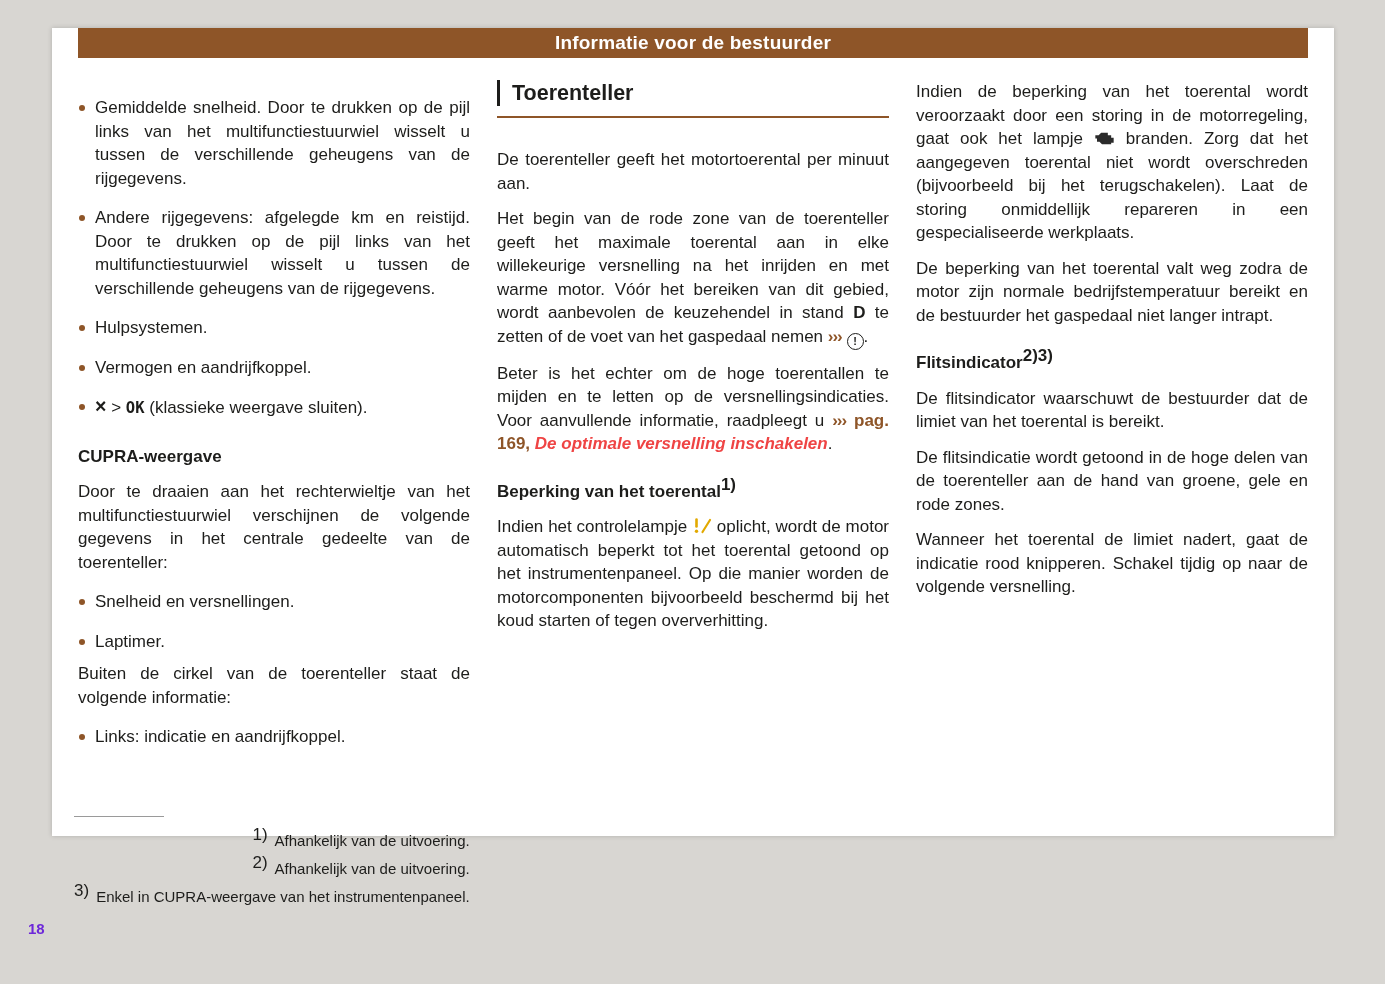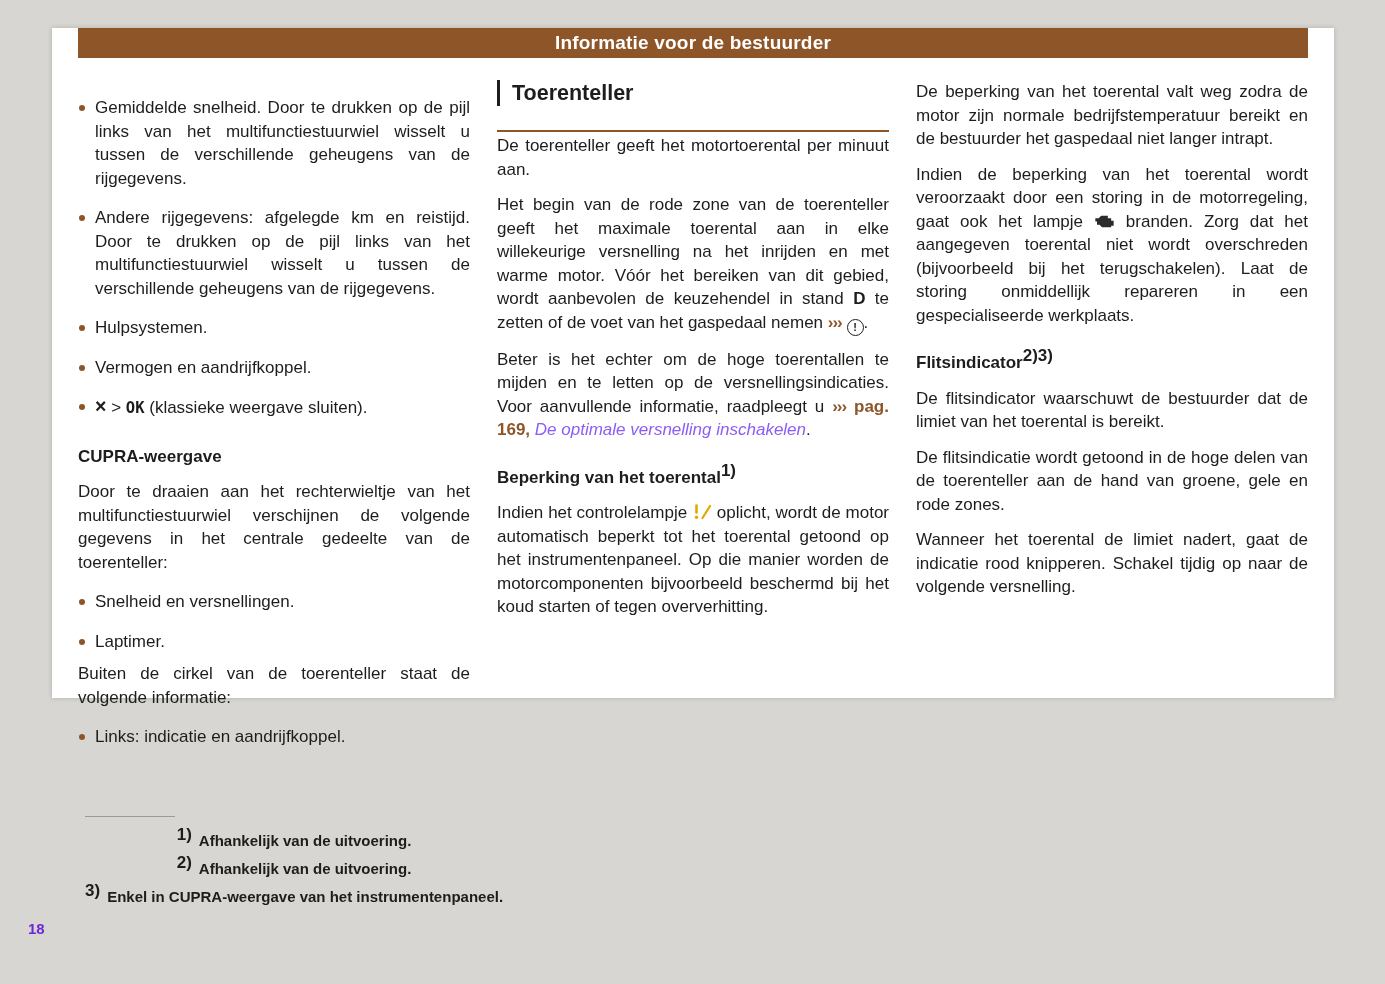--- a/index.html
+++ b/index.html
@@ -6,62 +6,62 @@
   html, body { width:1385px; height:984px; }
   body {
     background:#d8d6d2;
     font-family:"Liberation Sans","DejaVu Sans",sans-serif;
     color:#1d1d1b;
     position:relative;
     overflow:hidden;
   }
   .page {
     position:absolute; left:52px; top:28px;
-    width:1282px; height:670px;
+    width:1282px; height:808px;
     background:#ffffff;
     box-shadow:0 0 5px rgba(0,0,0,.18);
   }
   .header-bar {
     margin:0 26px;
     height:30px; line-height:30px;
     background:#8E5528; color:#ffffff;
     font-size:19px; font-weight:bold; text-align:center;
     letter-spacing:.2px;
   }
   .content { display:flex; gap:27px; padding:22px 26px 0; }
   .col { flex:1; min-width:0; font-size:17px; line-height:23.5px; text-align:justify; hyphens:auto; }
   p { margin:0 0 12px; }
   ul { list-style:none; margin:0 0 4px; }
   li { position:relative; padding-left:17px; margin:16px 0 9px; }
   li::before {
     content:""; position:absolute; left:1px; top:9px;
     width:6px; height:6px; border-radius:50%; background:#8E5528;
   }
   .h-small { font-weight:bold; font-size:17px; margin:24px 0 12px; text-align:left; }
-  .title-wrap { border-bottom:2px solid #8E5528; padding-bottom:24px; margin-bottom:2px; }
+  .title-wrap { border-bottom:2px solid #8E5528; padding-bottom:10px; margin-bottom:30px; }
   .title {
     font-size:21.5px; font-weight:bold; line-height:26px;
     border-left:3px solid #1d1d1b; padding-left:12px; text-align:left;
   }
   .chevrons { color:#8E5528; font-weight:bold; letter-spacing:-1px; }
   .ref { color:#8E5528; font-weight:bold; }
-  .ref-title { color:#8b5cf6; font-weight:normal; font-style:italic; }
+  .ref-title { color:#ef4444; font-weight:bold; font-style:italic; }
   .bold { font-weight:bold; }
   .mono { font-family:"DejaVu Sans Mono",monospace; font-weight:bold; font-size:15.5px; }
   .x-mark { font-size:1.15em; font-weight:bold; }
   .caution-circle {
     display:inline-flex; width:17px; height:17px;
     border:1.6px solid #1d1d1b; border-radius:50%;
     align-items:center; justify-content:center;
     font-size:11px; font-weight:bold; line-height:1;
     vertical-align:-3px;
   }
   .icon-svg { vertical-align:-2px; }
   sup { font-size:17px; vertical-align:super; line-height:0; }
-  .footnotes { position:absolute; left:33px; top:788px; font-size:15px; line-height:20px; text-align:center;font-weight:bold; }
+  .footnotes { position:absolute; left:22px; top:788px; font-size:15px; line-height:20px; text-align:right; }
   .fn-rule { width:90px; border-top:1px solid #9a9a9a; margin-bottom:14px; }
   .fn { margin-bottom:8px; }
   .fn sup { margin-right:7px; }
   .page-num { position:absolute; left:28px; top:920px; font-weight:bold; font-size:15px; color:#6d28d9; }
 </style>
 </head>
 <body>
 
 <div class="page">
 
@@ -111,25 +111,25 @@
       <div class="h-small"><span>Beperking van het toerental</span><sup>1)</sup></div>
 
       <p><span>Indien het controlelampje </span><span><svg class="icon-svg" width="20" height="16" viewBox="0 0 20 16">
               <line x1="4.5" y1="1.5" x2="4.5" y2="8.5" stroke="#E2A900" stroke-width="2.6" stroke-linecap="round"></line>
               <circle cx="4.5" cy="13.3" r="1.7" fill="#E2A900"></circle>
               <line x1="10.5" y1="14" x2="18" y2="2" stroke="#E2A900" stroke-width="2.2" stroke-linecap="round"></line>
             </svg></span><span> oplicht, wordt de motor automatisch beperkt tot het toerental getoond op het instrumentenpaneel. Op die manier worden de motorcomponenten bijvoorbeeld beschermd bij het koud starten of tegen oververhitting.</span></p>
     </div>
 
     <div class="col">
-      <p>De beperking van het toerental valt weg zodra de motor zijn normale bedrijfstemperatuur bereikt en de bestuurder het gaspedaal niet langer intrapt.</p>
-
       <p><span>Indien de beperking van het toerental wordt veroorzaakt door een storing in de motorregeling, gaat ook het lampje </span><span><svg class="icon-svg" width="21" height="15" viewBox="0 0 24 18">
               <path d="M8 2 L16 2 L16 5 L20 5 L20 8 L23 8 L23 14 L20 14 L20 16 L9 16 L6 13 L3 13 L3 9 L1 9 L1 5 L5 5 L8 2 Z" fill="#2b2b2b"></path>
             </svg></span><span> branden. Zorg dat het aangegeven toerental niet wordt overschreden (bijvoorbeeld bij het terugschakelen). Laat de storing onmiddellijk repareren in een gespecialiseerde werkplaats.</span></p>
+
+      <p>De beperking van het toerental valt weg zodra de motor zijn normale bedrijfstemperatuur bereikt en de bestuurder het gaspedaal niet langer intrapt.</p>
 
       <div class="h-small"><span>Flitsindicator</span><sup>2)3)</sup></div>
 
       <p>De flitsindicator waarschuwt de bestuurder dat de limiet van het toerental is bereikt.</p>
       <p>De flitsindicatie wordt getoond in de hoge delen van de toerenteller aan de hand van groene, gele en rode zones.</p>
       <p>Wanneer het toerental de limiet nadert, gaat de indicatie rood knipperen. Schakel tijdig op naar de volgende versnelling.</p>
     </div>
 
   </div>
 

